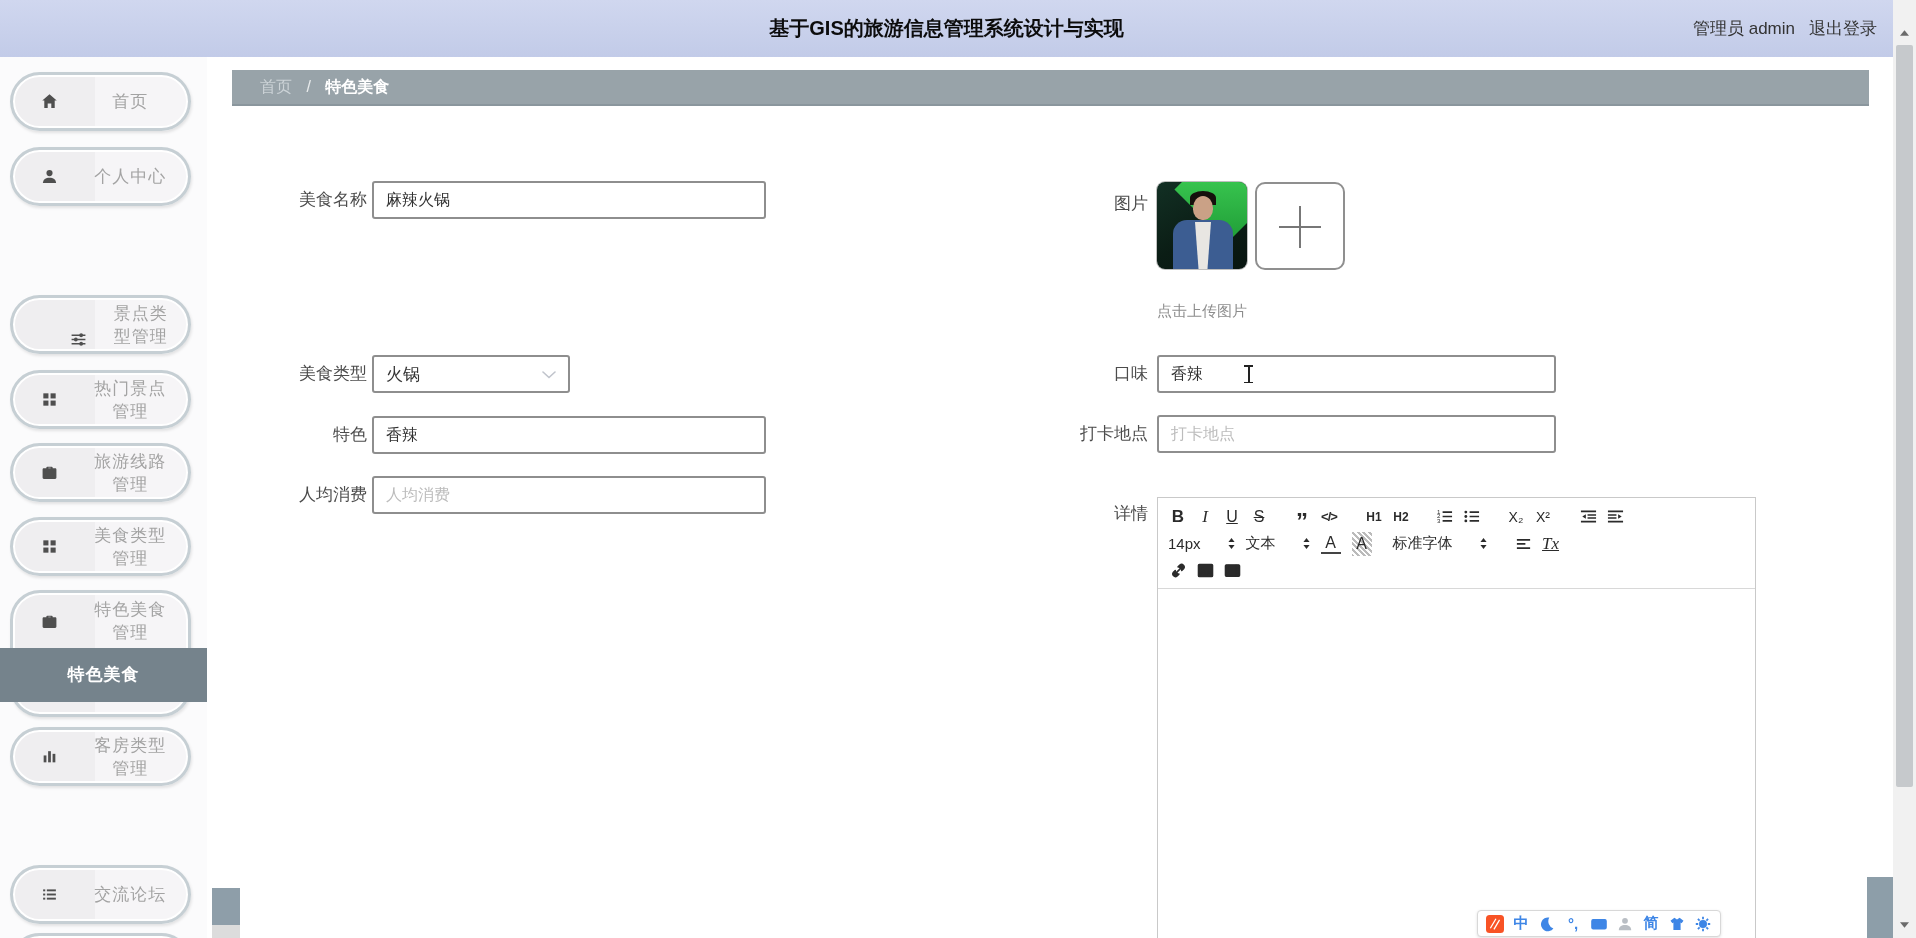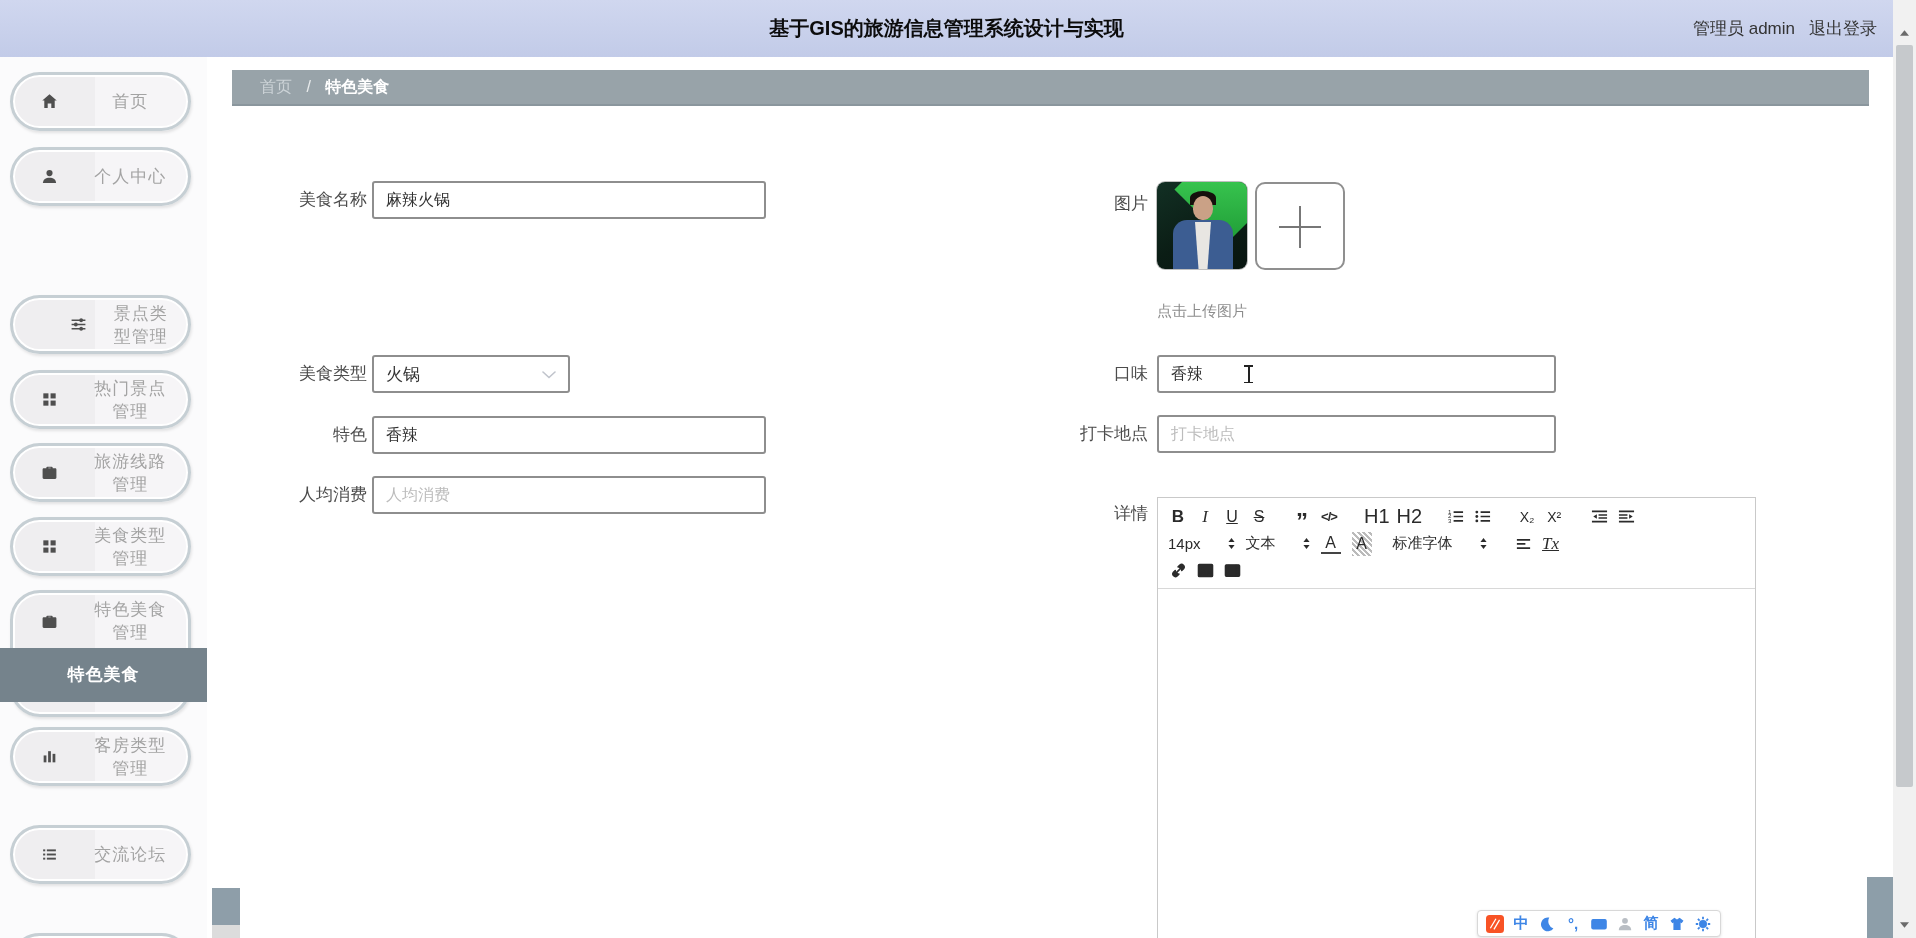--- a/index.html
+++ b/index.html
@@ -96,21 +96,21 @@
   .tb-select { display:flex; align-items:center; height:24px; margin-right:10px; cursor:pointer;
                color:#2b2b2b; font-size:15px; }
   .tb-select .ud { margin-left:26px; color:#2b2b2b; }
   .tb-select .ud svg { width:9px; height:13px; fill:currentColor; display:block; }
   [data-name="bold-button"] { font-weight:bold; font-size:17px; }
   [data-name="italic-button"] { font-style:italic; font-family:"Liberation Serif",serif; font-size:17px; }
   [data-name="underline-button"] { text-decoration:underline; }
   [data-name="strikethrough-button"] { text-decoration:line-through; }
   [data-name="blockquote-button"] { font-weight:bold; font-size:24px; line-height:10px; padding-top:10px; margin-left:16px; }
   [data-name="code-button"] { font-size:13px; font-weight:bold; letter-spacing:-1px; }
-  [data-name="heading1-button"],[data-name="heading2-button"] { font-weight:normal; font-size:20px; }
+  [data-name="heading1-button"],[data-name="heading2-button"] { font-weight:bold; font-size:12px; }
   [data-name="heading1-button"] { margin-left:18px; }
   [data-name="ordered-list-button"] { margin-left:16px; }
   [data-name="subscript-button"],[data-name="superscript-button"] { font-size:14px; }
   [data-name="subscript-button"] { margin-left:18px; }
   [data-name="outdent-button"] { margin-left:18px; }
   [data-name="text-color-button"] { border-bottom:2px solid #444; height:20px; font-size:16px; }
   [data-name="bg-color-button"] { font-size:16px; margin-left:4px; padding:0 3px;
       background:repeating-linear-gradient(45deg,#bbb 0 2px,#fff 2px 4px); }
   [data-name="font-family-select"] { margin-left:14px; }
   [data-name="align-button"] { margin-left:16px; }
@@ -170,21 +170,21 @@
           <span class="icon-wrap" data-name="person-icon">
             <svg viewBox="0 0 16 16">
               <circle cx="8" cy="4.8" r="2.9"></circle>
               <path d="M1.8 14.2c0-3.4 2.8-5.1 6.2-5.1s6.2 1.7 6.2 5.1z"></path>
             </svg>
           </span>
           <span class="pill-label" data-name="sidebar-item-label">个人中心</span>
         </div>
       </div>
       <div class="pill" data-name="sidebar-item-3" style="top: 238px;">
-        <div style="display: flex; align-items: center; width: 100%; padding-left: 36px;">
+        <div style="display: flex; align-items: flex-end; width: 100%; padding-left: 36px;">
           <span class="icon-wrap" data-name="sliders-icon">
             <svg viewBox="0 0 16 16">
               <path d="M1.5 3.3h13v1.4h-13zM1.5 7.3h13v1.4h-13zM1.5 11.3h13v1.4h-13z"></path>
               <circle cx="10.5" cy="4" r="1.8"></circle>
               <circle cx="5.5" cy="8" r="1.8"></circle>
               <circle cx="10.5" cy="12" r="1.8"></circle>
             </svg>
           </span>
           <span class="pill-label" data-name="sidebar-item-label">景点类型管理</span>
         </div>
@@ -241,21 +241,21 @@
           <span class="icon-wrap" data-name="bar-chart-icon">
             <svg viewBox="0 0 16 16">
               <rect x="2.5" y="7" width="2.6" height="6.5"></rect>
               <rect x="6.7" y="3" width="2.6" height="10.5"></rect>
               <rect x="10.9" y="5.5" width="2.6" height="8"></rect>
             </svg>
           </span>
           <span class="pill-label" data-name="sidebar-item-label">客房类型管理</span>
         </div>
       </div>
-      <div class="pill" data-name="sidebar-item-10" style="top: 768px;">
+      <div class="pill" data-name="sidebar-item-10" style="top: 808px;">
         <div style="display: flex; align-items: center; width: 100%;">
           <span class="icon-wrap" data-name="list-icon">
             <svg viewBox="0 0 16 16">
               <rect x="2" y="3.2" width="2" height="1.8"></rect>
               <rect x="5.5" y="3.2" width="8.5" height="1.8"></rect>
               <rect x="2" y="7.1" width="2" height="1.8"></rect>
               <rect x="5.5" y="7.1" width="8.5" height="1.8"></rect>
               <rect x="2" y="11" width="2" height="1.8"></rect>
               <rect x="5.5" y="11" width="8.5" height="1.8"></rect>
             </svg>

